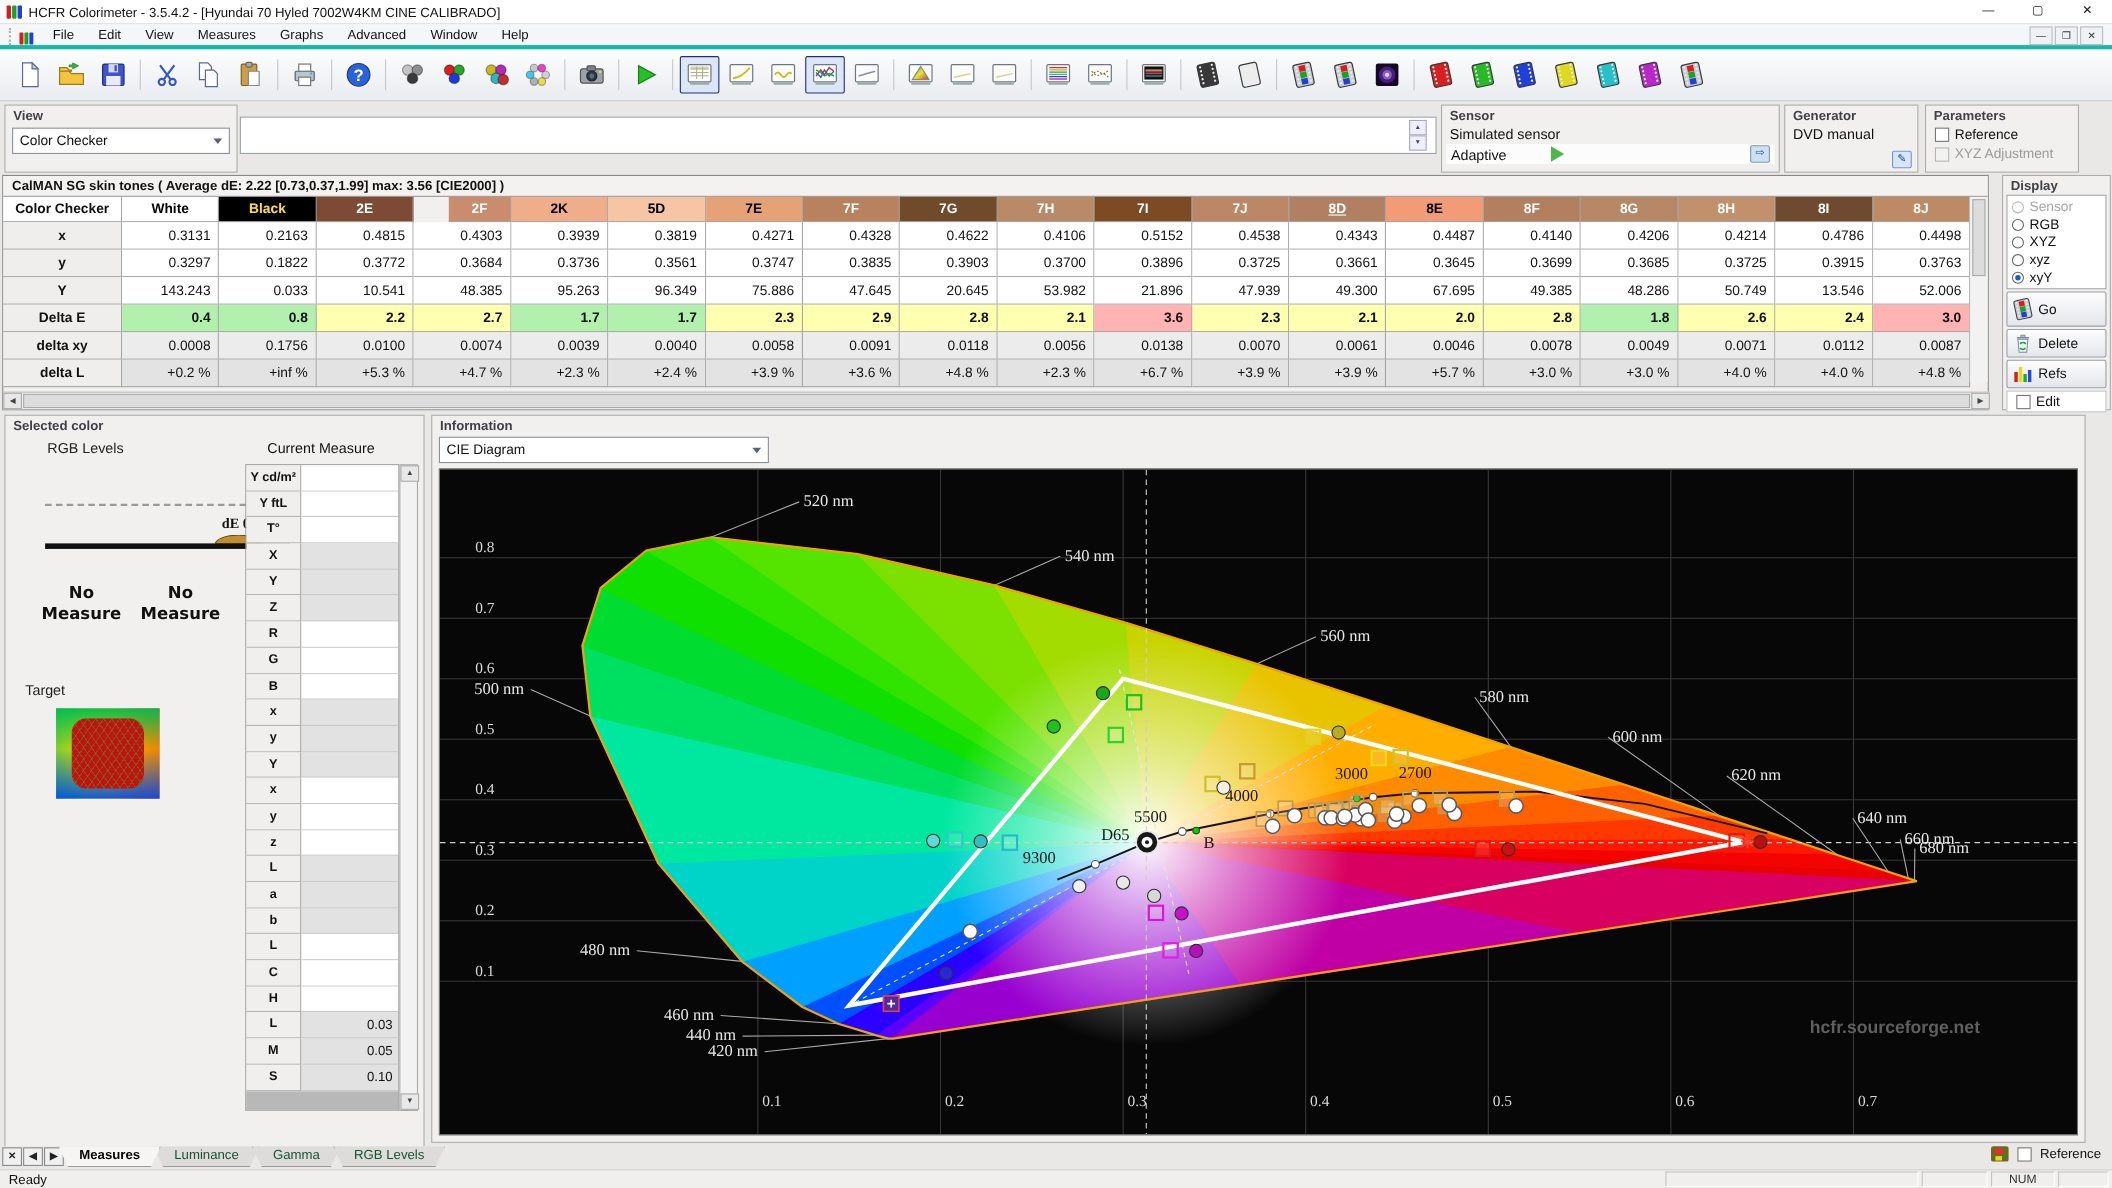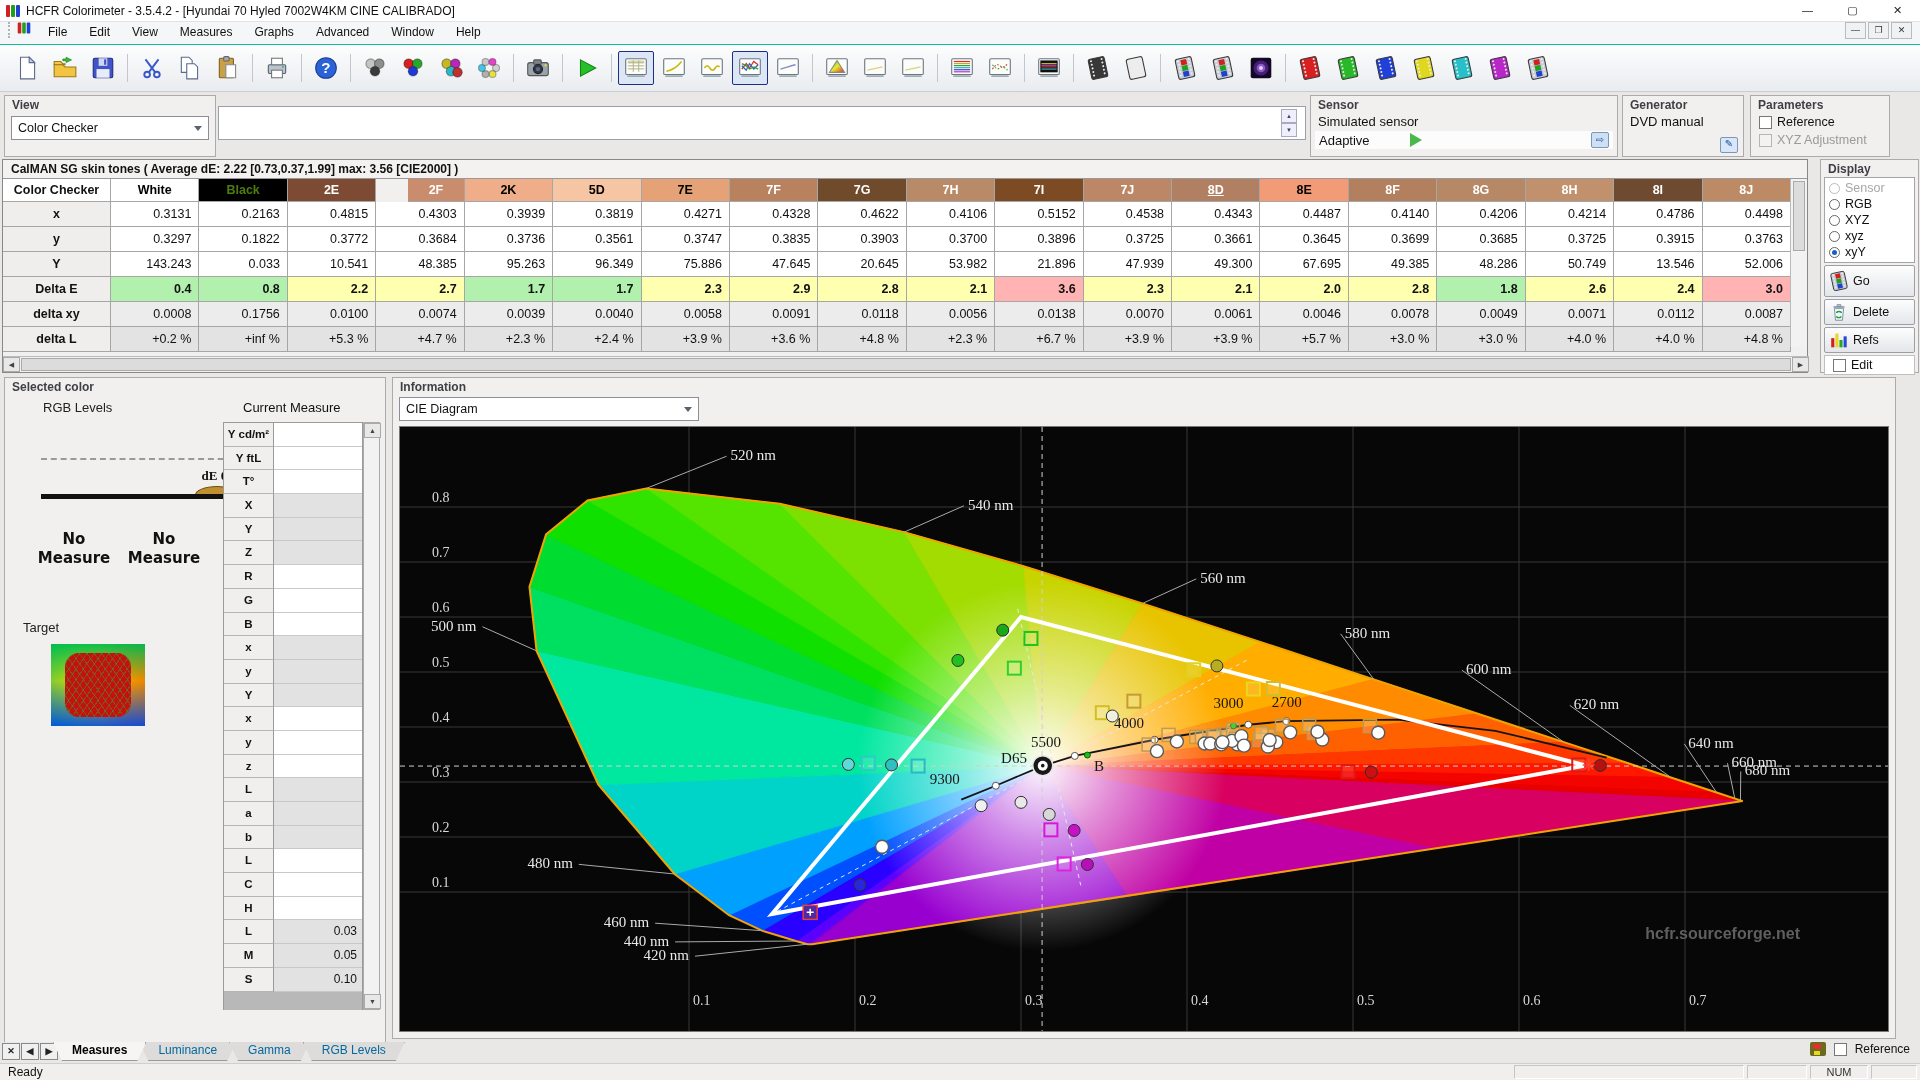--- a/index.html
+++ b/index.html
@@ -7,22 +7,22 @@
     font-family:"Liberation Sans", sans-serif; font-size:12px; color:#111; }
   .abs { position:absolute; }
   
   .titlebar { left:0; top:0; width:1920px; height:22px; background:#ffffff; border-bottom:1px solid #e2e2e2;
     display:flex; align-items:center; padding-left:6px; }
   .app-icon { width:14px; height:12px; display:inline-flex; gap:1px; margin-right:6px; }
   .app-icon i { width:4px; border-radius:1px; }
   .title-text { font-size:12px; color:#111; }
   .win-controls { margin-left:auto; display:flex; height:22px; }
   .win-btn { width:45px; text-align:center; line-height:21px; font-size:11px; color:#222; }
-  .menubar { left:0; top:22px; width:1920px; height:23px; background:#f5f6f7; border-bottom:1px solid #14b8a6;
-    display:flex; align-items:flex-start; padding-left:4px; }
+  .menubar { left:0; top:22px; width:1920px; height:23px; background:#f5f6f7; border-bottom:4px solid #14b8a6;
+    display:flex; align-items:flex-end; padding-left:4px; }
   .grip { width:5px; height:16px; border-left:2px dotted #b0b4ba; margin:0 4px; }
   .menu-item { padding:3px 11px; font-size:12px; color:#111; }
   .mdi-controls { margin-left:auto; display:flex; gap:2px; padding-right:8px; }
   .mdi-btn { width:21px; height:17px; border:1px solid #b8bcc2; background:#f0f1f3; font-size:9px;
     line-height:15px; text-align:center; color:#333; }
   
   .toolbar { left:0; top:45px; width:1920px; height:47px; border-bottom:1px solid #c9ccd1;
     background:linear-gradient(#fdfdfd,#e9ecf0); display:flex; align-items:center; padding-left:8px; }
   .tb-btn { width:36px; height:34px; display:flex; align-items:center; justify-content:center;
     border:1px solid transparent; border-radius:2px; margin:0 1px; }
@@ -129,21 +129,21 @@
   .info-panel { left:392px; top:377px; width:1504px; height:662px; }
   .info-dd { width:300px; margin:2px 6px; }
   .diagram { position:absolute; left:6px; top:48px; width:1490px; height:606px; border:1px solid #777;
     background:#060606; }
   .diagram svg { width:100%; height:100%; display:block; }
   
   .tabbar { left:0; top:1042px; width:1920px; height:21px; background:#e9e8e6; display:flex; align-items:flex-start; }
   .tab-nav { display:flex; gap:1px; padding:1px 2px; }
   .tab-nav-btn { width:18px; height:17px; border:1px solid #8a8a8a; background:#f0f0f0; font-size:9px;
     line-height:15px; text-align:center; font-weight:bold; color:#222; }
-  .tab { height:19px; line-height:17px; padding:0 18px; font-size:12px; color:#0369a1; background:#dddcda;
+  .tab { height:19px; line-height:17px; padding:0 18px; font-size:12px; color:#14532d; background:#dddcda;
     border:1px solid #9a9a9a; border-top:none; clip-path:polygon(0 0,100% 0,calc(100% - 9px) 100%,9px 100%);
     margin-left:-7px; }
   .tab.active { background:#f6f5f3; font-weight:bold; color:#000; z-index:2; }
   .tab-right { margin-left:auto; display:flex; align-items:center; gap:8px; padding-right:10px; }
   .bug-ic { width:16px; height:14px; background:#6a6a20; border-radius:2px; position:relative; }
   .bug-ic::after { content:""; position:absolute; left:3px; top:2px; width:8px; height:5px; background:#e03030; border-radius:1px; }
   .bug-ic::before { content:""; position:absolute; left:4px; bottom:1px; width:6px; height:4px; background:#e8d820; }
   .statusbar { left:0; top:1063px; width:1920px; height:17px; background:#f0efed; border-top:1px solid #cfcfcf;
     display:flex; align-items:center; font-size:12px; }
   .sb-left { padding-left:8px; flex:1; }
@@ -652,21 +652,21 @@
         <span>XYZ Adjustment</span>
       </div>
     </div>
 </div>
 
 <div class="abs mt-wrap">
   <div class="mt-title">CalMAN SG skin tones ( Average dE: 2.22 [0.73,0.37,1.99] max: 3.56 [CIE2000] )</div>
   <div class="mt-grid">
       <div class="mt-cell mt-head">Color Checker</div>
       <div class="mt-cell mt-head" style="background: rgb(255, 255, 255); color: rgb(0, 0, 0);">White</div>
-      <div class="mt-cell mt-head" style="background: rgb(0, 0, 0); color: #4d7c0f;">Black</div>
+      <div class="mt-cell mt-head" style="background: rgb(0, 0, 0); color: #fde047;">Black</div>
       <div class="mt-cell mt-head" style="background: rgb(125, 75, 51); color: rgb(255, 255, 255);">2E</div>
       <div class="mt-cell mt-head" style="background: rgb(201, 141, 109); color: rgb(255, 255, 255); margin-left: 32px;">2F</div>
       <div class="mt-cell mt-head" style="background: rgb(239, 174, 137); color: rgb(0, 0, 0);">2K</div>
       <div class="mt-cell mt-head" style="background: rgb(245, 197, 164); color: rgb(0, 0, 0);">5D</div>
       <div class="mt-cell mt-head" style="background: rgb(229, 162, 118); color: rgb(0, 0, 0);">7E</div>
       <div class="mt-cell mt-head" style="background: rgb(184, 130, 94); color: rgb(255, 255, 255);">7F</div>
       <div class="mt-cell mt-head" style="background: rgb(111, 74, 43); color: rgb(255, 255, 255);">7G</div>
       <div class="mt-cell mt-head" style="background: rgb(185, 138, 103); color: rgb(255, 255, 255);">7H</div>
       <div class="mt-cell mt-head" style="background: rgb(124, 74, 35); color: rgb(255, 255, 255);">7I</div>
       <div class="mt-cell mt-head" style="background: rgb(187, 135, 102); color: rgb(255, 255, 255);">7J</div>

